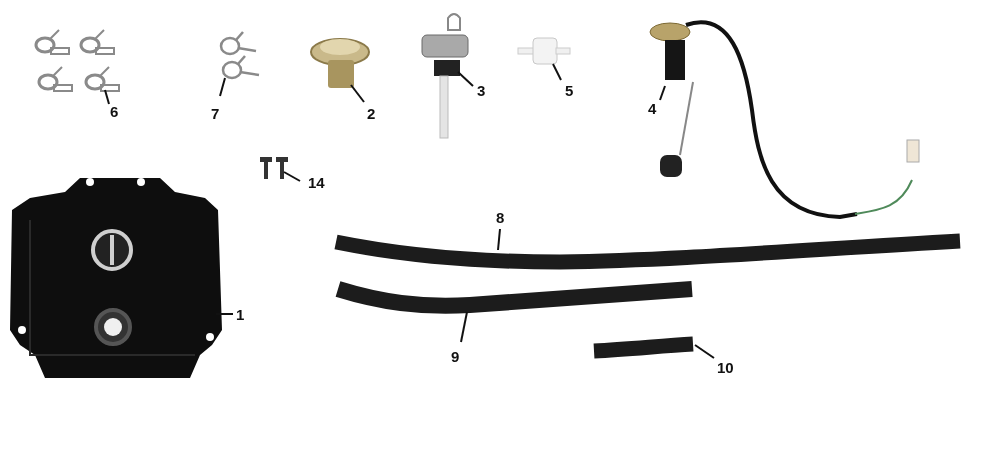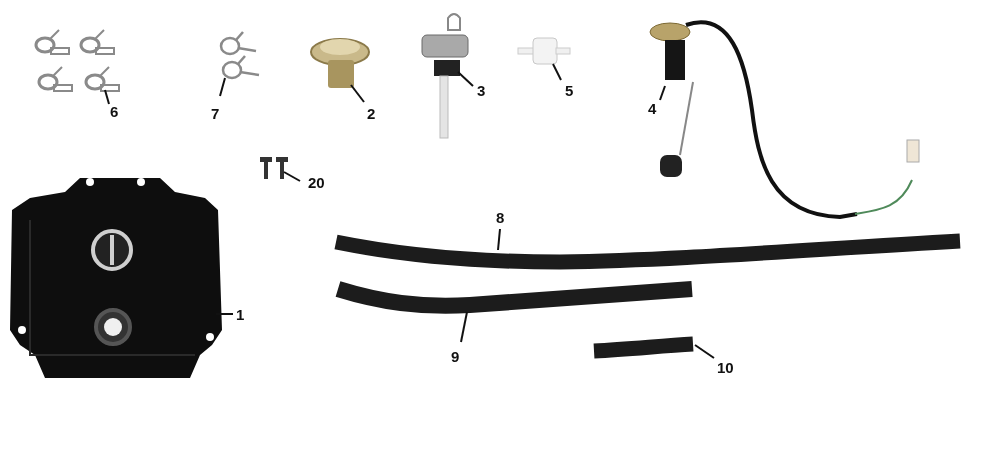--- a/index.html
+++ b/index.html
@@ -115,18 +115,18 @@
     <path d="M594 351 C630 349, 660 346, 693 344" fill="none" stroke="#1c1c1c" stroke-width="15" stroke-linecap="butt"></path>
     <line x1="695" y1="345" x2="714" y2="358" stroke="#111" stroke-width="2"></line>
   </svg>
 
   <span class="lbl" style="left:110px;top:104px;">6</span>
   <span class="lbl" style="left:211px;top:106px;">7</span>
   <span class="lbl" style="left:367px;top:106px;">2</span>
   <span class="lbl" style="left:477px;top:83px;">3</span>
   <span class="lbl" style="left:565px;top:83px;">5</span>
   <span class="lbl" style="left:648px;top:101px;">4</span>
-  <span class="lbl" style="left:308px;top:175px;">20</span>
+  <span class="lbl" style="left:308px;top:175px;">14</span>
   <span class="lbl" style="left:236px;top:307px;">1</span>
   <span class="lbl" style="left:496px;top:210px;">8</span>
   <span class="lbl" style="left:451px;top:349px;">9</span>
   <span class="lbl" style="left:717px;top:360px;text-align:right;">10</span>
 </div>
 
 </body></html>

